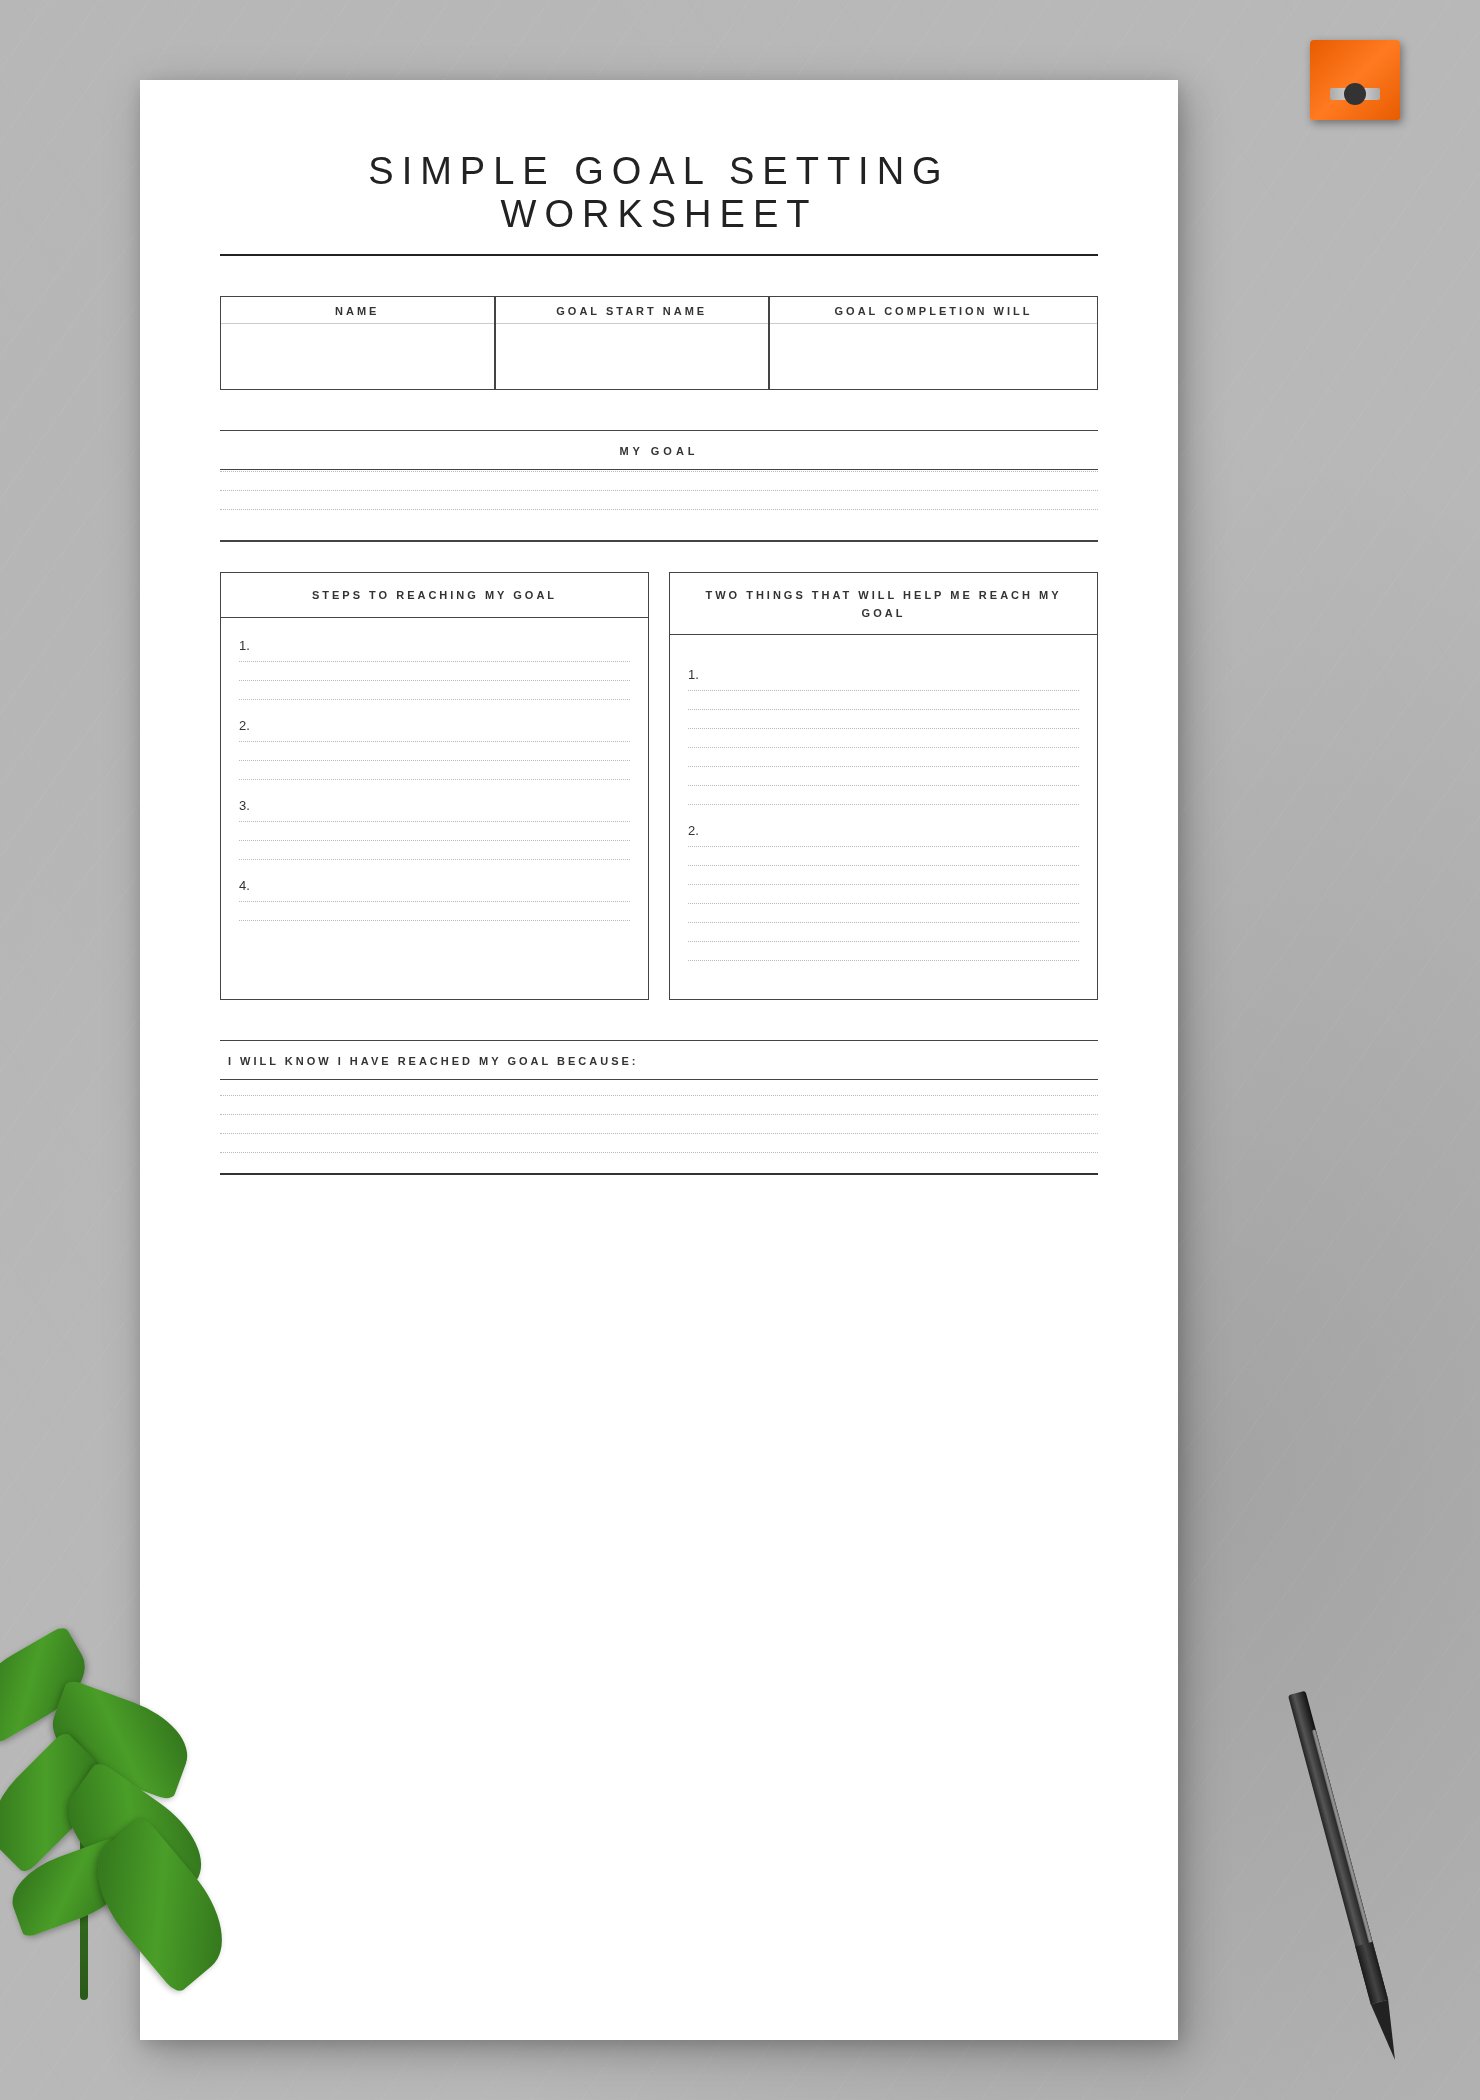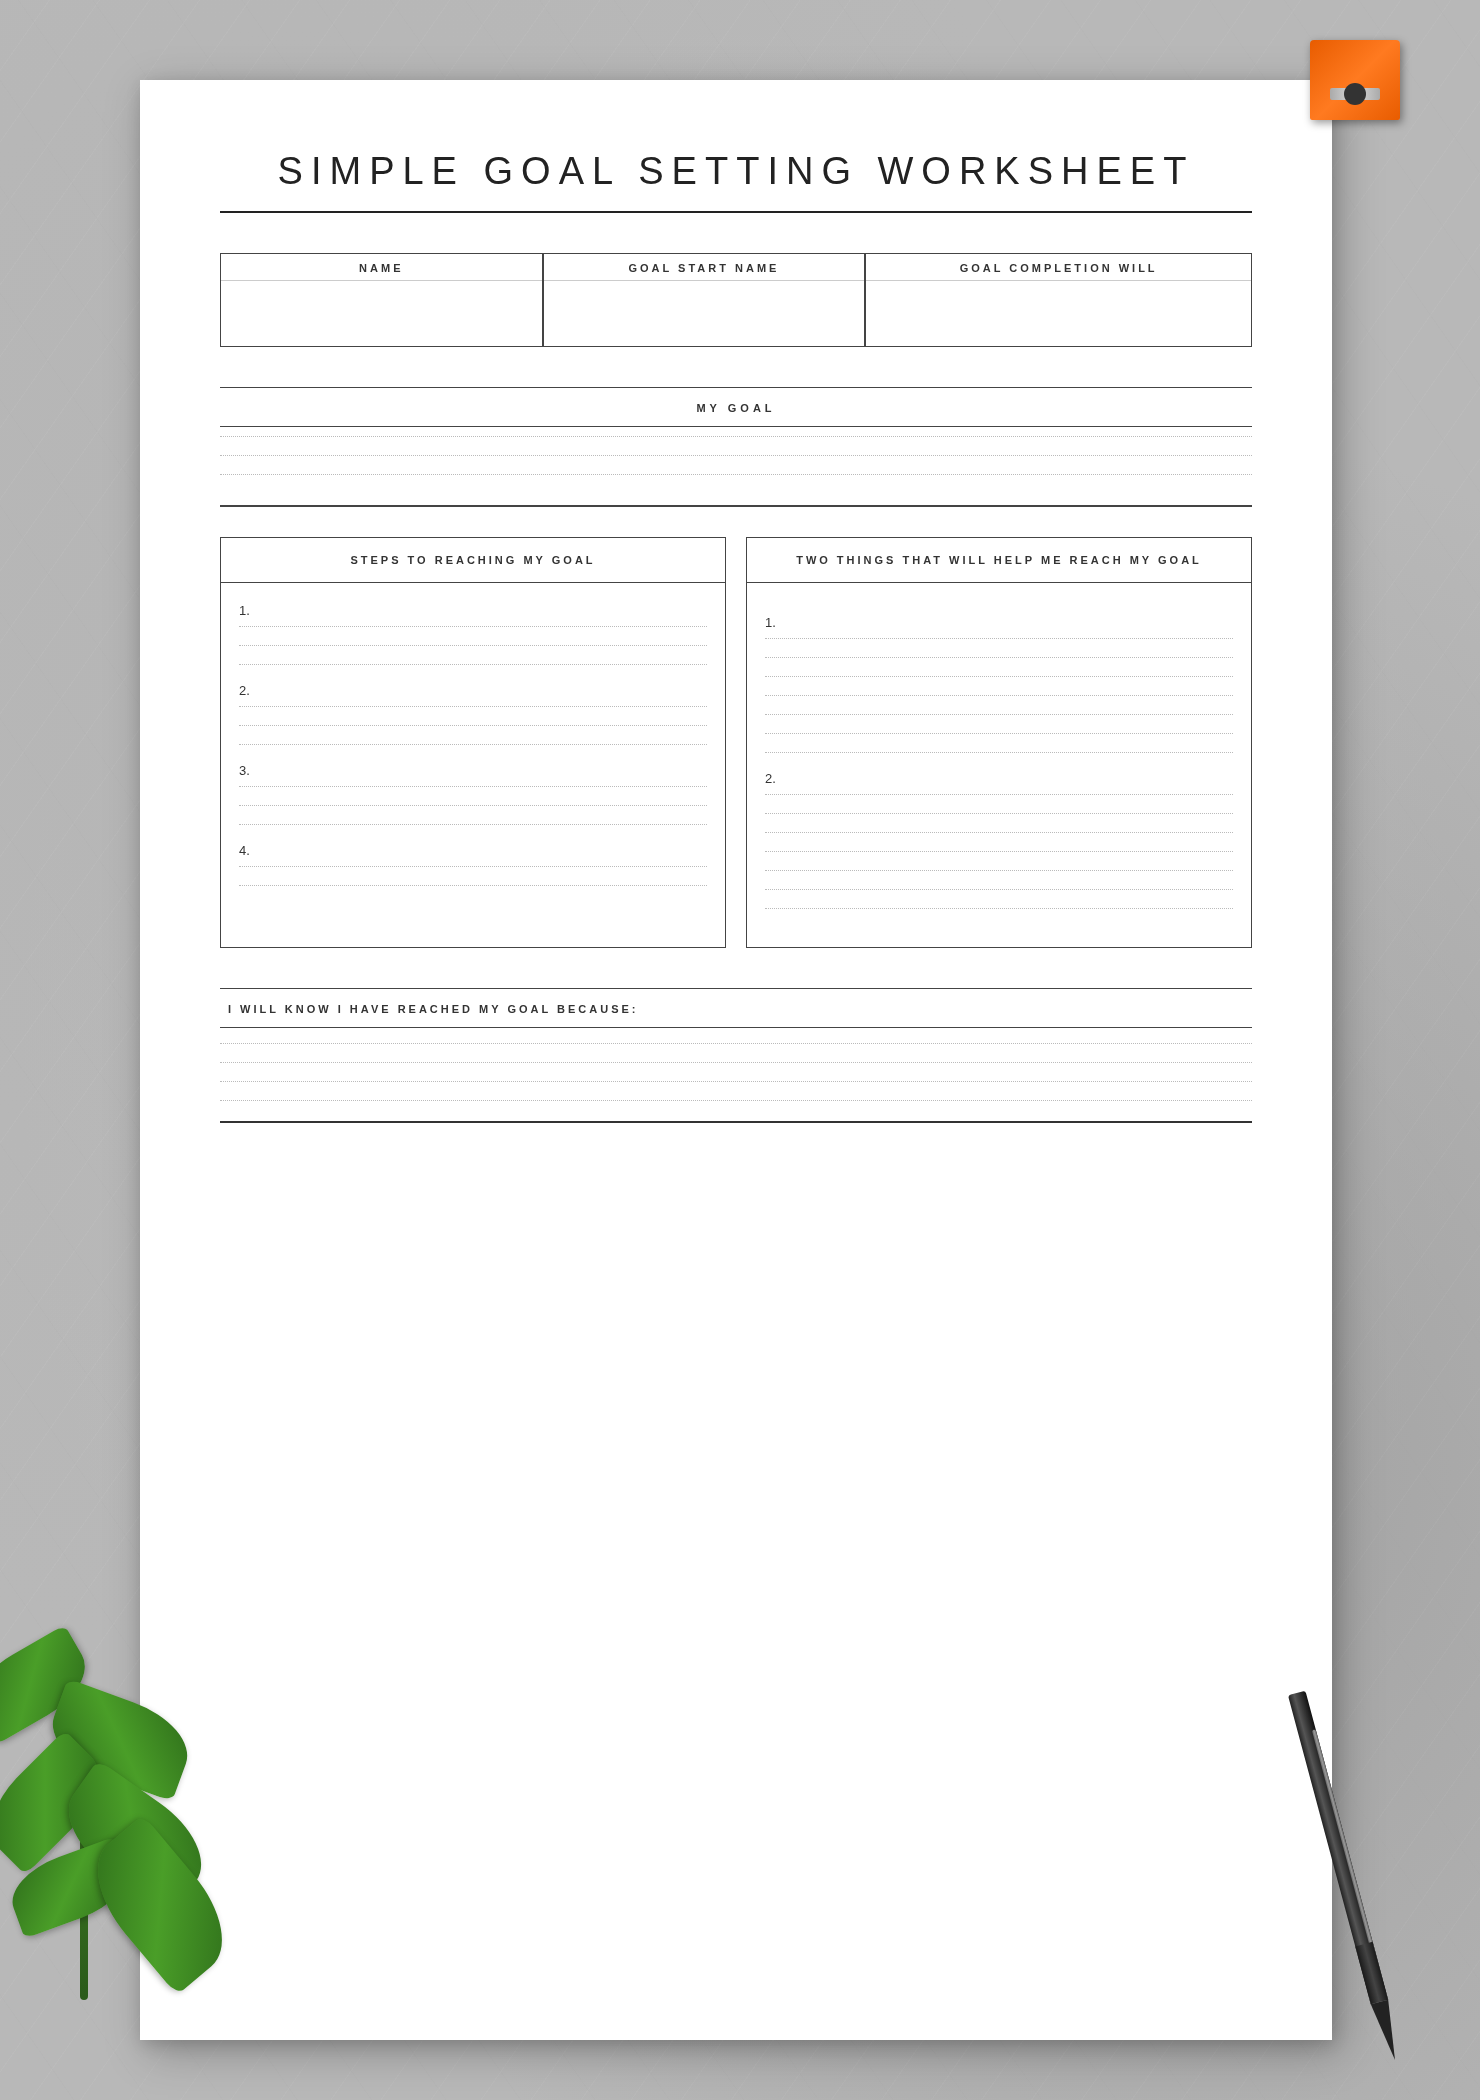--- a/index.html
+++ b/index.html
@@ -197,21 +197,21 @@
       position: absolute;
       bottom: 110px;
       left: 16px;
     }
 
     
     .paper {
       position: absolute;
       top: 80px;
       left: 140px;
-      width: 1192px;
+      width: 1038px;
       height: 1960px;
       background: #fff;
       box-shadow: 8px 12px 40px rgba(0,0,0,0.25), 2px 4px 15px rgba(0,0,0,0.15);
       padding: 70px 80px 70px 80px;
       z-index: 5;
     }
 
     
     .paper-title {
       font-family: 'Arial', 'Helvetica', sans-serif;
@@ -257,21 +257,21 @@
     .field-content {
       height: 65px;
     }
 
     
     .section-bar {
       border-top: 1.5px solid #444;
       border-bottom: 1.5px solid #444;
       padding: 10px 0;
       text-align: center;
-      margin-bottom: 9px;
+      margin-bottom: 1px;
     }
 
     .section-bar-label {
       font-family: 'Arial', 'Helvetica', sans-serif;
       font-size: 11px;
       font-weight: 600;
       letter-spacing: 4px;
       color: #333;
     }
 

